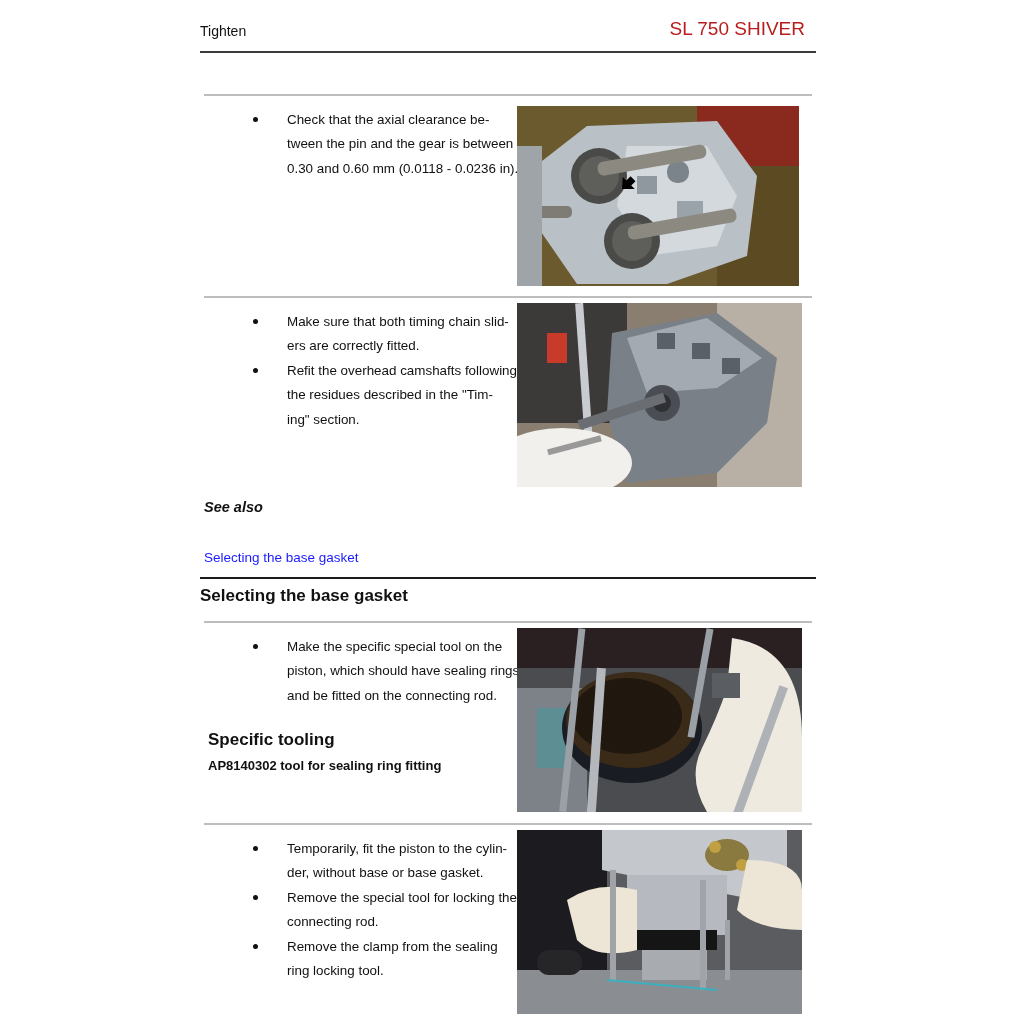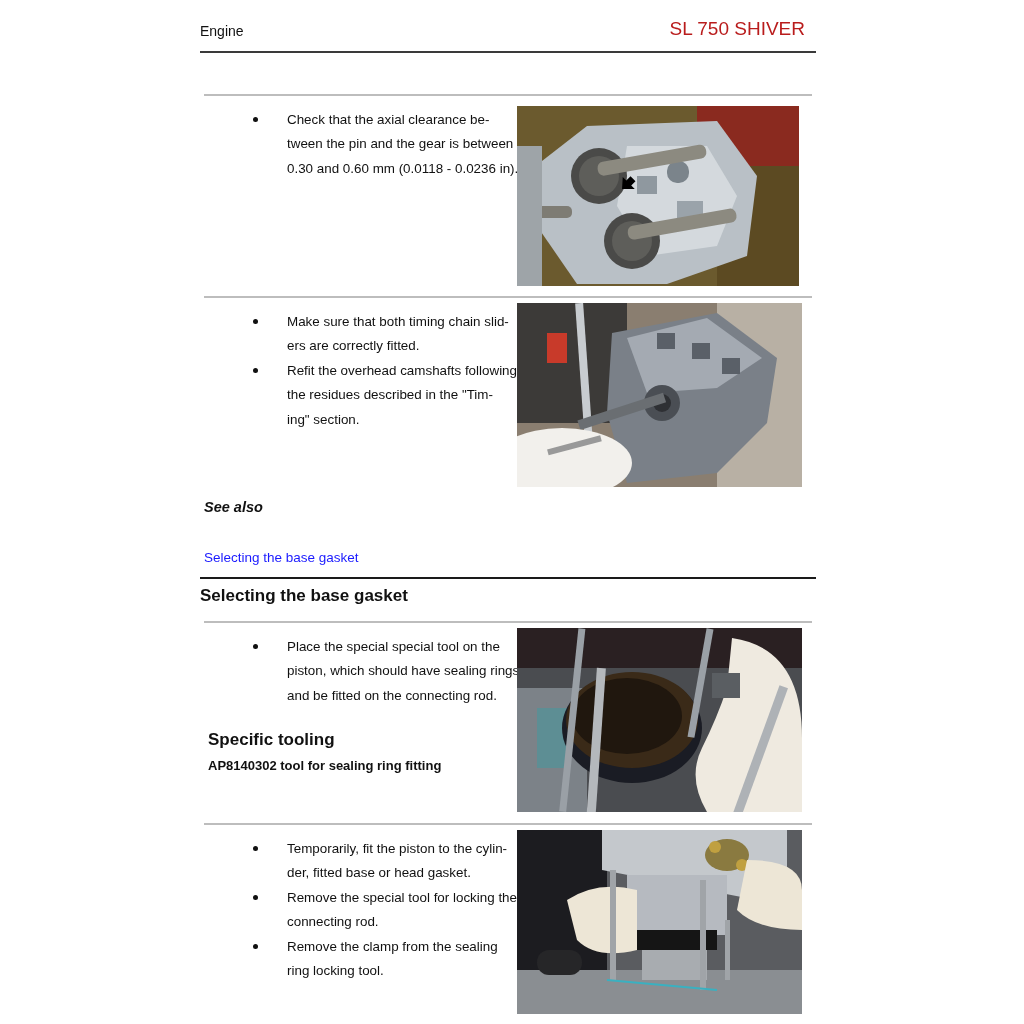--- a/index.html
+++ b/index.html
@@ -132,21 +132,21 @@
       top: 758px;
       font-size: 13px;
       font-weight: bold;
       color: #111;
     }
   </style>
 </head>
 <body>
 
 <div class="page-header">
-  <span class="hdr-section">Engine</span>
+  <span class="hdr-section">Tighten</span>
   <span class="hdr-model">SL 750 SHIVER</span>
 </div>
 <div class="hdr-rule"></div>
 
 <div class="thin-rule" style="top:94px;"></div>
 <ul class="bullets" style="top:96px;">
   <li><span class="dot"></span><span>Check that the axial clearance be-</span><br><span>tween the pin and the gear is between</span><br><span>0.30 and 0.60 mm (0.0118 - 0.0236 in).</span></li>
 </ul>
 <div class="photo" style="left:517px; top:106px; width:282px; height:180px;">
   <svg viewBox="0 0 282 180" preserveAspectRatio="none">
@@ -196,21 +196,21 @@
 </div>
 
 <div class="see-also-title">See also</div>
 <a class="see-also-link">Selecting the base gasket</a>
 
 <div class="thick-rule" style="top:577px;"></div>
 <div class="section-title">Selecting the base gasket</div>
 
 <div class="thin-rule" style="top:621px;"></div>
 <ul class="bullets" style="top:623px;">
-  <li><span class="dot"></span><span>Place the special special tool on the</span><br><span>piston, which should have sealing rings</span><br><span>and be fitted on the connecting rod.</span></li>
+  <li><span class="dot"></span><span>Make the specific special tool on the</span><br><span>piston, which should have sealing rings</span><br><span>and be fitted on the connecting rod.</span></li>
 </ul>
 <div class="tooling-title">Specific tooling</div>
 <div class="tooling-item">AP8140302 tool for sealing ring fitting</div>
 <div class="photo" style="left:517px; top:628px; width:285px; height:184px;">
   <svg viewBox="0 0 285 184" preserveAspectRatio="none">
     <rect width="285" height="184" fill="#4a4c50"></rect>
     <rect x="0" y="0" width="285" height="40" fill="#2a2022"></rect>
     <rect x="0" y="60" width="70" height="124" fill="#7c8288"></rect>
     <rect x="20" y="80" width="30" height="60" fill="#3e9aa0" opacity="0.5"></rect>
     <ellipse cx="115" cy="100" rx="70" ry="55" fill="#1a1c24"></ellipse>
@@ -220,21 +220,21 @@
     <rect x="52" y="0" width="7" height="184" fill="#9aa0a6" transform="rotate(6 55 90)"></rect>
     <rect x="75" y="40" width="9" height="150" fill="#b4b8bc" transform="rotate(4 80 110)"></rect>
     <rect x="180" y="0" width="7" height="110" fill="#9aa0a6" transform="rotate(10 183 55)"></rect>
     <rect x="240" y="55" width="9" height="140" fill="#aeb2b6" transform="rotate(20 245 120)"></rect>
     <rect x="195" y="45" width="28" height="25" fill="#5a5e62"></rect>
   </svg>
 </div>
 
 <div class="thin-rule" style="top:823px;"></div>
 <ul class="bullets" style="top:825px;">
-  <li><span class="dot"></span><span>Temporarily, fit the piston to the cylin-</span><br><span>der, fitted base or head gasket.</span></li>
+  <li><span class="dot"></span><span>Temporarily, fit the piston to the cylin-</span><br><span>der, without base or base gasket.</span></li>
   <li><span class="dot"></span><span>Remove the special tool for locking the</span><br><span>connecting rod.</span></li>
   <li><span class="dot"></span><span>Remove the clamp from the sealing</span><br><span>ring locking tool.</span></li>
 </ul>
 <div class="photo" style="left:517px; top:830px; width:285px; height:184px;">
   <svg viewBox="0 0 285 184" preserveAspectRatio="none">
     <rect width="285" height="184" fill="#5a5c60"></rect>
     <rect x="0" y="0" width="90" height="140" fill="#1c1c20"></rect>
     <rect x="0" y="140" width="285" height="44" fill="#8a8e92"></rect>
     <polygon points="85,0 270,0 270,60 240,70 85,40" fill="#c4c8cc"></polygon>
     <rect x="110" y="45" width="100" height="60" fill="#b6bac0"></rect>

